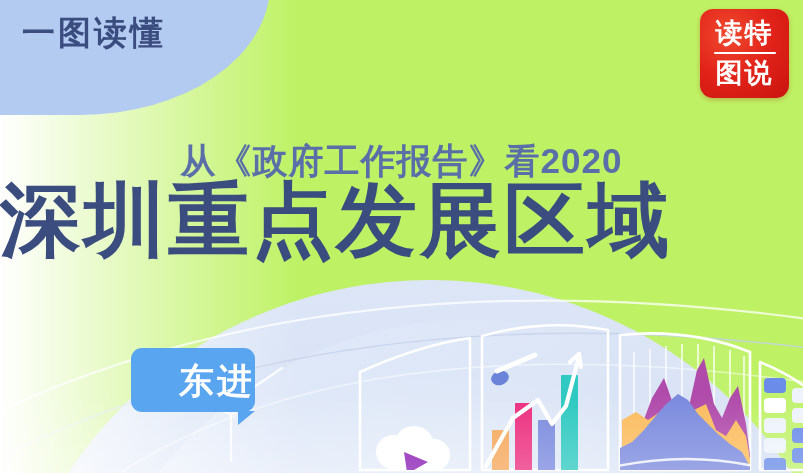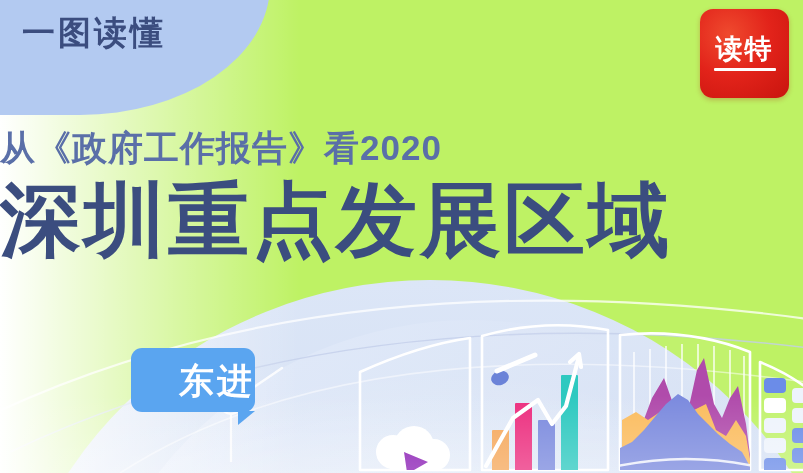--- a/index.html
+++ b/index.html
@@ -42,21 +42,22 @@
     display:flex; justify-content:center; align-items:center;
     width:100%;
     font-size:27px; font-weight:700; color:#fff;
     letter-spacing:2px; line-height:1;
     height:33px;
   }
   .seal-rule { width:62px; height:3px; background:#fff; margin:2px 0 3px; border-radius:1px; }
 
   
   .subtitle {
-    position:absolute; left:0; right:0; top:125px;
+    position:absolute; left:0; right:0; top:138px;
+    text-align:center;
     font-size:35px; font-weight:700; letter-spacing:1px;
     color:#5a6fa8; white-space:nowrap;
   }
   .headline {
     position:absolute; left:0; right:0; top:178px;
     text-align:left;
     font-size:81px; font-weight:700; letter-spacing:3px;
     color:#3b4d7f; line-height:1.05; white-space:nowrap;
   }
 
@@ -216,20 +217,21 @@
       <rect x="0" y="395" width="803" height="78" fill="url(#gFadeBot)" opacity=".45"></rect>
     </g>
   </svg>
 
   <div class="tab-shape"></div>
   <div class="tab-label">一图读懂</div>
 
   <div class="seal">
     <div class="seal-row">读特</div>
     <div class="seal-rule"></div>
+    <div class="seal-row">图说</div>
   </div>
 
   <div class="subtitle">从《政府工作报告》看2020</div>
   <div class="headline">深圳重点发展区域</div>
 
   <div class="badge-wrap">
     <div class="badge">
       <span class="badge-text">东进</span>
     </div>
     <div class="badge-tail"></div>

